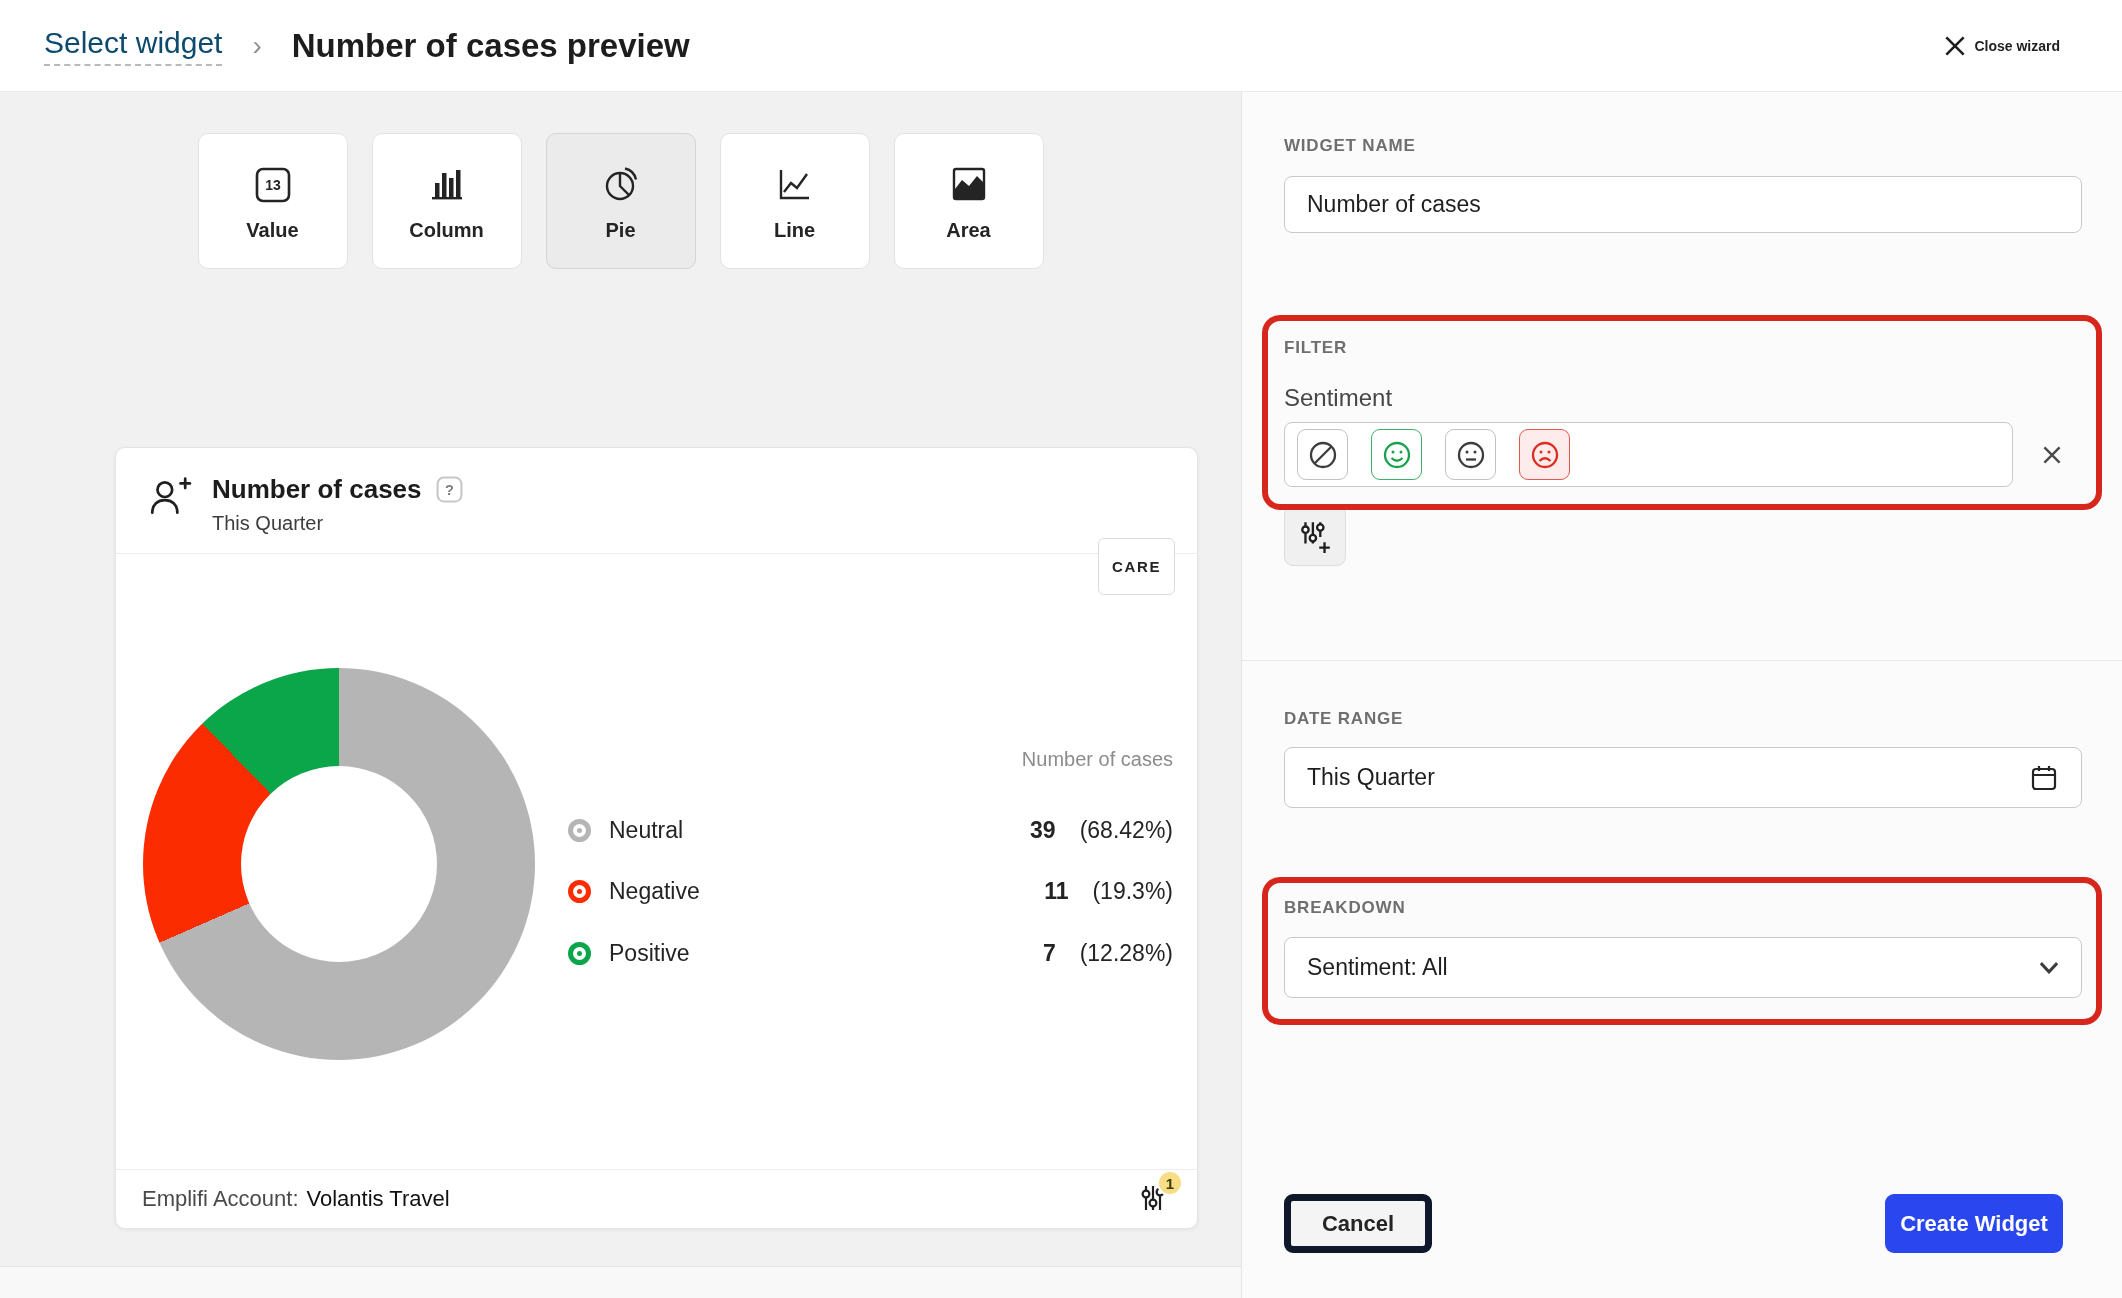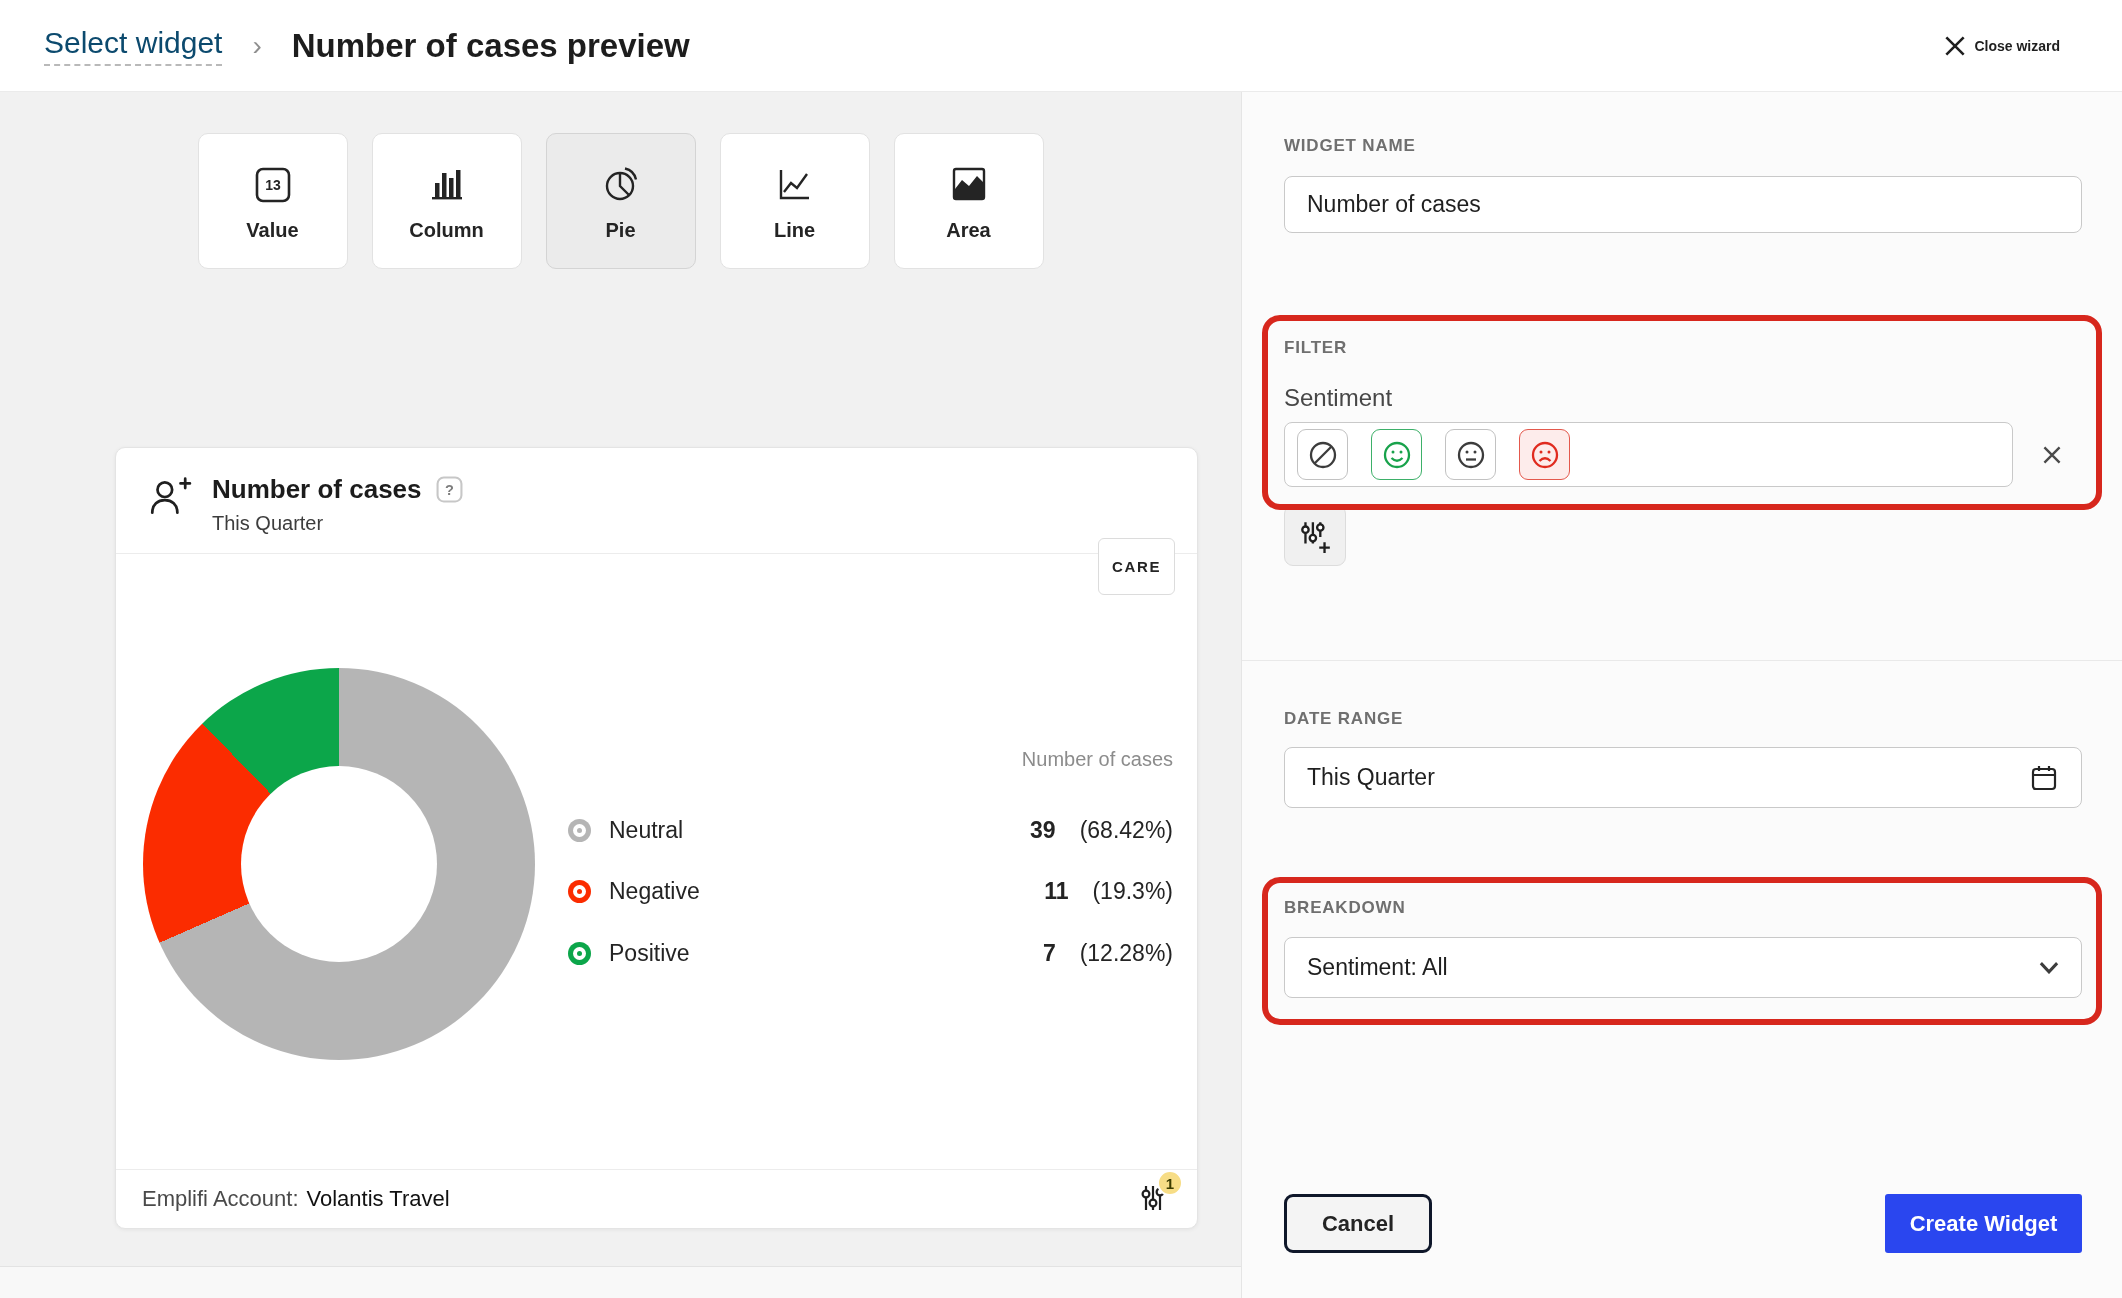--- a/index.html
+++ b/index.html
@@ -94,26 +94,26 @@
   .add-filter-btn {
     position:absolute; left:42px; top:413px; width:62px; height:61px; background:#f0f0f0;
     border:1px solid #dcdcdc; border-radius:9px; display:flex; align-items:center; justify-content:center; cursor:pointer;
   }
   .panel-divider { position:absolute; left:0; right:0; top:568px; height:1px; background:#e9e9e9; }
 
   .input-icon-right { margin-left:auto; display:flex; align-items:center; }
   .select-input { cursor:pointer; }
 
   .btn-cancel {
-    position:absolute; left:42px; top:1102px; width:148px; height:59px; background:#f4f4f4; border:3px solid #0f172a;
+    position:absolute; left:42px; top:1102px; width:148px; height:59px; background:#f4f4f4; border:7px solid #0f172a;
     border-radius:9px; font-size:22px; font-weight:bold; color:#242424; display:flex; align-items:center; justify-content:center; cursor:pointer;
   }
   .btn-create {
-    position:absolute; left:643px; top:1102px; width:197px; height:59px; background:var(--blue,#2a46ef); border:none;
-    border-radius:3px; font-size:22px; font-weight:bold; color:#fff; display:flex; align-items:center; justify-content:center; cursor:pointer;
+    position:absolute; left:643px; top:1102px; width:178px; height:59px; background:var(--blue,#2a46ef); border:none;
+    border-radius:9px; font-size:22px; font-weight:bold; color:#fff; display:flex; align-items:center; justify-content:center; cursor:pointer;
   }
 </style>
 </head>
 <body>
 
 <div class="page">
 
   <div class="header">
     <span class="breadcrumb-link">Select widget</span>
     <span class="breadcrumb-sep">›</span>

